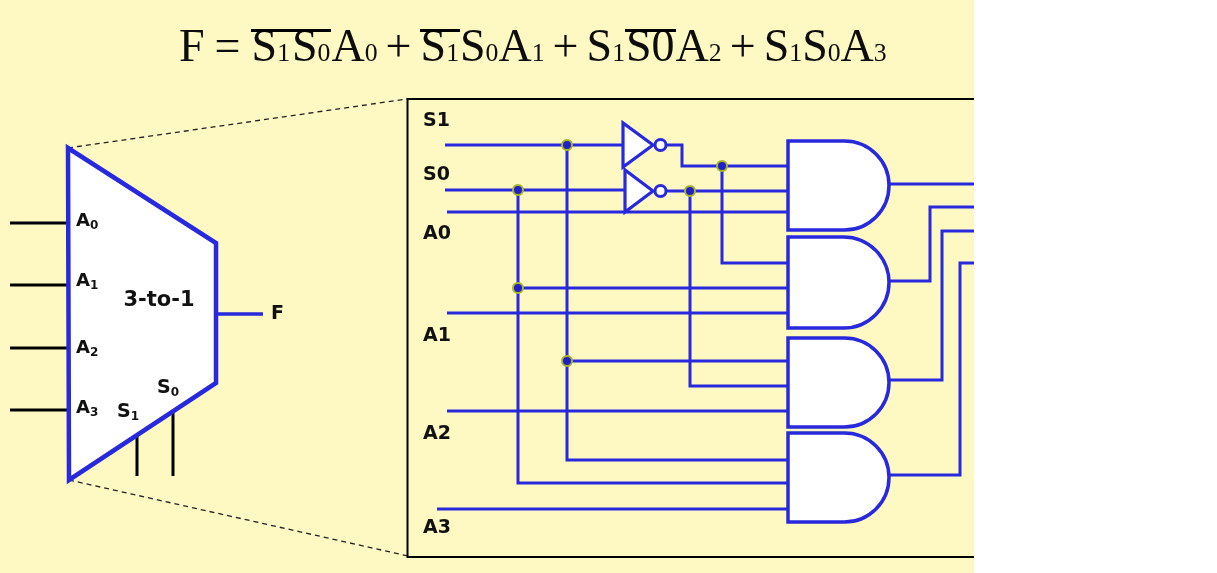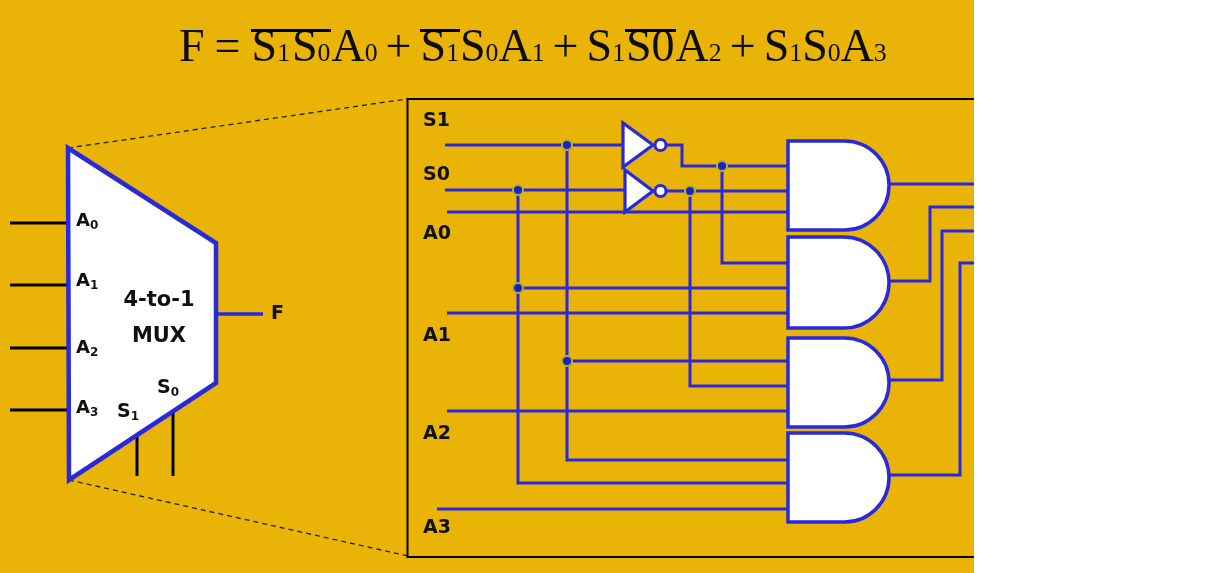--- a/index.html
+++ b/index.html
@@ -1,16 +1,16 @@
 <!DOCTYPE html>
 <html><head>
 <meta charset="utf-8">
 <style>
   html,body{margin:0;padding:0;background:#fff;}
-  .stage{position:relative;width:974px;height:573px;background:#eab308;overflow:hidden;
+  .stage{position:relative;width:974px;height:573px;background:#fef9c3;overflow:hidden;
          font-family:"DejaVu Sans",sans-serif;color:#111;}
   .stage svg{position:absolute;left:0;top:0;}
   .lbl{position:absolute;white-space:nowrap;line-height:1.15;color:#111;font-weight:bold;}
   .clbl{font-size:19px;}
   .mlbl{font-size:18px;}
   .mlbl .msub,.slbl .msub{font-size:12px;vertical-align:-0.25em;}
   .slbl{font-size:19px;}
   .mux-title{position:absolute;left:105px;top:281px;width:108px;text-align:center;
              font-weight:bold;font-size:21px;line-height:36px;color:#111;}
   .f-out{font-size:20px;}
@@ -112,18 +112,17 @@
   <span class="lbl clbl" style="left:423px;top:516px;">A3</span>
   <span class="lbl f-out" style="left:1171px;top:181px;">F</span>
 
   <span class="lbl mlbl" style="left:76px;top:210px;"><span>A</span><span class="msub">0</span></span>
   <span class="lbl mlbl" style="left:76px;top:270px;"><span>A</span><span class="msub">1</span></span>
   <span class="lbl mlbl" style="left:76px;top:337px;"><span>A</span><span class="msub">2</span></span>
   <span class="lbl mlbl" style="left:76px;top:397px;"><span>A</span><span class="msub">3</span></span>
   <span class="lbl slbl" style="left:117px;top:400px;"><span>S</span><span class="msub">1</span></span>
   <span class="lbl slbl" style="left:157px;top:376px;"><span>S</span><span class="msub">0</span></span>
   <div class="mux-title">
-    <div>4-to-1</div>
-    <div>MUX</div>
+    <div>3-to-1</div>
   </div>
   <span class="lbl" style="left:271px;top:302px;font-size:19px;">F</span>
 
 </div>
 
 </body></html>

